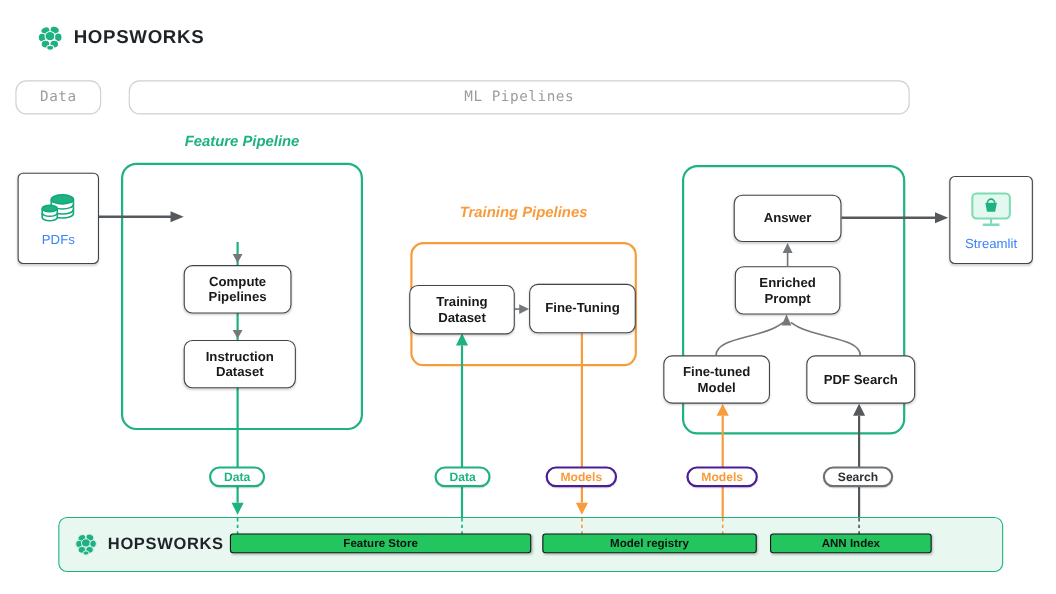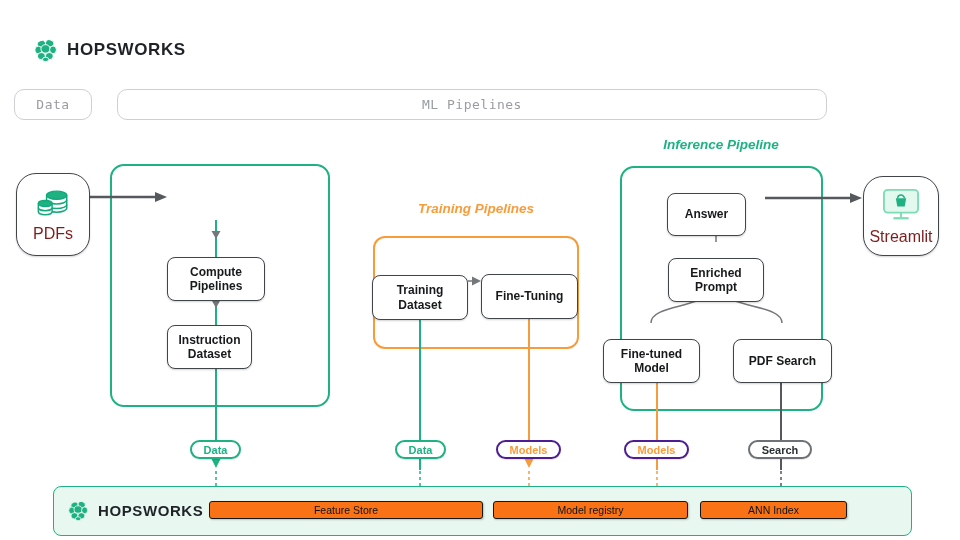--- a/index.html
+++ b/index.html
@@ -1,19 +1,19 @@
 <!DOCTYPE html>
 <html><head>
 <meta charset="utf-8">
 <style>
   * { margin:0; padding:0; box-sizing:border-box; }
   html,body { width:960px; height:540px; background:#ffffff; font-family:"Liberation Sans",sans-serif; overflow:hidden; }
   #stage { position:relative; width:960px; height:540px; background:#ffffff; }
 
-  .abs { position:absolute;margin-top:16px; }
+  .abs { position:absolute; }
 
   
   .brand { display:flex; align-items:center; gap:9px; }
   .brand-text { font-weight:800; font-size:17px; letter-spacing:.6px; color:#1f2327; }
   .brand-text.small { font-size:15px; }
 
   
   .legend-box { border:1.5px solid #cdd0d3; border-radius:10px; background:#fff;
     display:flex; align-items:center; justify-content:center;
     font-family:"DejaVu Sans Mono","Liberation Mono",monospace; font-size:13px; color:#9a9da0; letter-spacing:.5px; }
@@ -26,35 +26,35 @@
   .title-green { color:#1EB182; }
   .title-orange { color:#F89C3B; }
 
   
   .node { background:#fff; border:1.6px solid #40454a; border-radius:8px;
     display:flex; align-items:center; justify-content:center; text-align:center;
     font-weight:bold; font-size:12px; line-height:1.2; color:#17191b; padding:2px 6px;
     box-shadow:0 1px 2px rgba(0,0,0,.18); z-index:4; }
 
   
-  .ext { background:#fff; border:1.6px solid #40454a; border-radius:20px;
+  .ext { background:#fff; border:1.6px solid #40454a; border-radius:5px;
     display:flex; flex-direction:column; align-items:center; justify-content:center; gap:5px;
-    font-size:16px; color:#7f1d1d; box-shadow:0 1px 2px rgba(0,0,0,.18); z-index:4; }
+    font-size:12px; color:#3b82f6; box-shadow:0 1px 2px rgba(0,0,0,.18); z-index:4; }
 
   
   .pill { background:#fff; border-radius:11px; display:flex; align-items:center; justify-content:center;
     font-weight:bold; font-size:11px; z-index:4; height:19px; box-shadow:0 1px 1px rgba(0,0,0,.1); }
   .pill-green { border:2px solid #1EB182; color:#1EB182; }
   .pill-orange { border:2px solid #4c1d95; color:#F89C3B; }
   .pill-gray { border:2px solid #6e7275; color:#2c2f31; }
 
   
   .store-bar { background:#E8F8F1; border:1.5px solid #1EB182; border-radius:8px; z-index:1; }
-  .store-item { background:#f97316; border:1.3px solid #141618; border-radius:3px;
-    display:flex; align-items:center; justify-content:center; font-weight:normal; font-size:10.5px; color:#101214;
+  .store-item { background:#22c55e; border:1.3px solid #141618; border-radius:3px;
+    display:flex; align-items:center; justify-content:center; font-weight:bold; font-size:10.5px; color:#101214;
     box-shadow:1px 1px 2px rgba(0,0,0,.22); z-index:4; }
 
   svg.connectors { position:absolute; left:0; top:0; z-index:3; pointer-events:none; }
   .icon-wrap { display:flex; align-items:center; justify-content:center; }
 </style>
 </head>
 <body>
 
 <div id="stage">
 
@@ -76,22 +76,22 @@
     <span class="brand-text">HOPSWORKS</span>
   </div>
 
   <div class="abs legend-box" style="left:14px; top:73px; width:78px; height:31px;">
     <span>Data</span>
   </div>
   <div class="abs legend-box" style="left:117px; top:73px; width:710px; height:31px;">
     <span>ML Pipelines</span>
   </div>
 
+  <div class="abs pipe-title title-green" style="left:130px; top:121px; width:180px;">Feature Pipeline</div>
   <div class="abs pipe-title title-orange" style="left:386px; top:185px; width:180px;">Training Pipelines</div>
-  <div class="abs pipe-title title-green" style="left:631px; top:121px; width:180px;">Inference Pipeline</div>
 
   <div class="abs container-box container-green" style="left:110px; top:148px; width:220px; height:243px; z-index:2;"></div>
   <div class="abs container-box container-orange" style="left:373px; top:220px; width:206px; height:113px; z-index:2; border-radius:12px;"></div>
   <div class="abs container-box container-green" style="left:620px; top:150px; width:203px; height:245px; z-index:2;"></div>
 
   <div class="abs store-bar" style="left:53px; top:470px; width:859px; height:50px;"></div>
   <div class="abs brand" style="left:68px; top:484px; z-index:4;">
     <span class="icon-wrap">
       <svg width="21" height="21" viewBox="0 0 26 26">
         <g fill="#1EB182" stroke="#E8F8F1" stroke-width="1">
@@ -176,26 +176,26 @@
         <ellipse cx="24" cy="9" rx="11" ry="4.5" fill="#1EB182" stroke="#14a97a" stroke-width="1.6"></ellipse>
         <path d="M4 18 V27 A7.5 3.2 0 0 0 19 27 V18" fill="#ffffff" stroke="#14a97a" stroke-width="1.6"></path>
         <path d="M4 22.6 A7.5 3.2 0 0 0 19 22.6" fill="none" stroke="#14a97a" stroke-width="1.6"></path>
         <ellipse cx="11.5" cy="18" rx="7.5" ry="3.2" fill="#1EB182" stroke="#14a97a" stroke-width="1.6"></ellipse>
       </svg>
     </span>
     <span>PDFs</span>
   </div>
 
   <div class="abs node" style="left:167px; top:241px; width:98px; height:44px;">Compute Pipelines</div>
-  <div class="abs node" style="left:167px; top:309px; width:85px; height:44px;">Instruction Dataset</div>
+  <div class="abs node" style="left:167px; top:309px; width:102px; height:44px;">Instruction Dataset</div>
 
   <div class="abs node" style="left:372px; top:259px; width:96px; height:45px;">Training Dataset</div>
   <div class="abs node" style="left:481px; top:258px; width:97px; height:45px;text-align:center;">Fine-Tuning</div>
 
-  <div class="abs node" style="left:667px; top:177px; width:79px; height:43px;">Answer</div>
+  <div class="abs node" style="left:667px; top:177px; width:98px; height:43px;">Answer</div>
   <div class="abs node" style="left:603px; top:323px; width:97px; height:44px;">Fine-tuned Model</div>
   <div class="abs node" style="left:668px; top:242px; width:96px; height:44px;">Enriched Prompt</div>
   <div class="abs node" style="left:733px; top:323px; width:99px; height:44px;">PDF Search</div>
 
   <div class="abs ext" style="left:863px; top:160px; width:76px; height:80px;">
     <span class="icon-wrap">
       <svg width="42" height="36" viewBox="0 0 44 38">
         <rect x="4" y="3" width="36" height="24" rx="4" fill="#E3F8EE" stroke="#7EDCB4" stroke-width="2"></rect>
         <path d="M18.5 12 a3.5 3.5 0 0 1 7 0" fill="none" stroke="#1EB182" stroke-width="1.6"></path>
         <path d="M16.5 12 h11 l-1.6 8.5 h-7.8 z" fill="#1EB182"></path>

